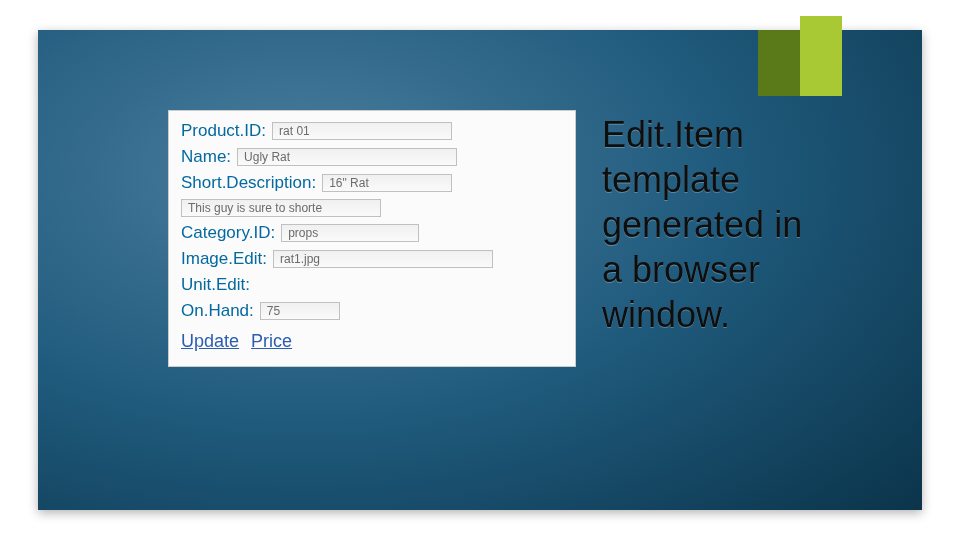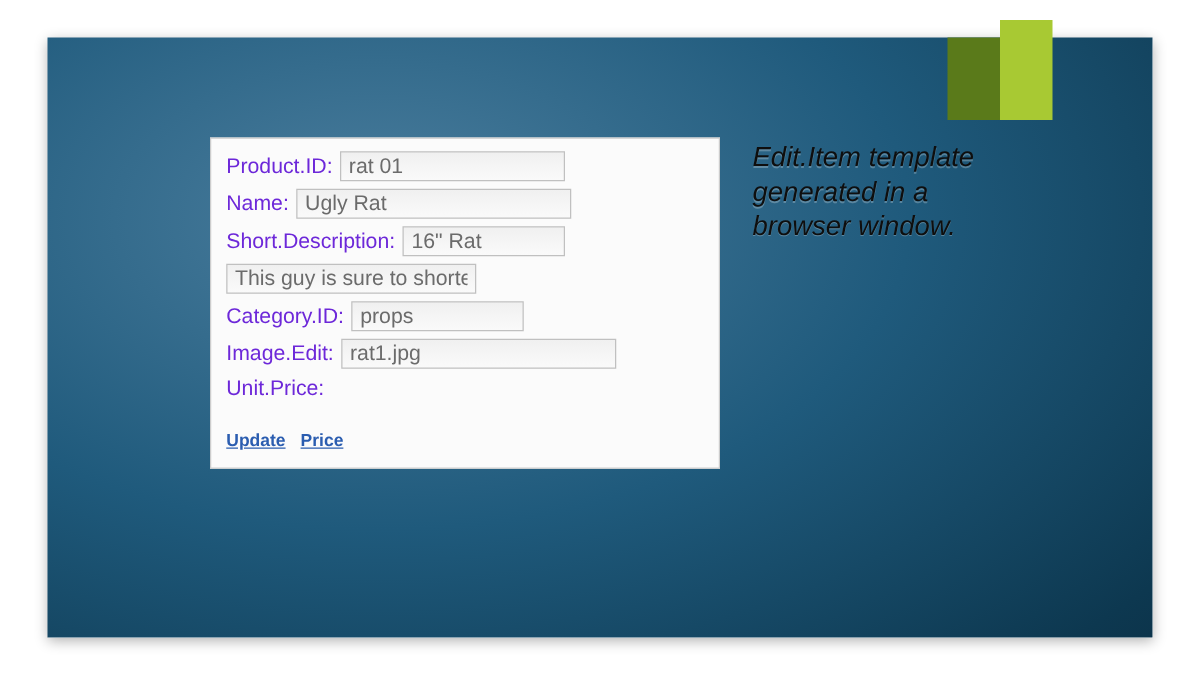--- a/index.html
+++ b/index.html
@@ -44,57 +44,55 @@
       border: 1px solid #ccc;
       padding: 10px 12px 14px 12px;
       font-size: 17px;
       color: #3a3a3a;
     }
     .form-row {
       display: flex; align-items: center;
       margin-bottom: 6px;
       gap: 6px;
     }
-    .form-label { white-space: nowrap; color: #6d28d9; }
+    .form-label { white-space: nowrap; color: #0369a1; }
     .form-input {
       flex: 0 0 auto;
       font-family: Arial, Helvetica, sans-serif;
-      font-size: 17px;
+      font-size: 12px;
       color: #6b6b6b;
       background: linear-gradient(#f0f0f0,#fafafa);
       border: 1px solid #c0c0c0;
       padding: 1px 6px;
       outline: none;
     }
     .w-a { width: 180px; }
     .w-b { width: 220px; }
     .w-c { width: 130px; }
     .w-d { width: 200px; }
     .w-e { width: 138px; }
     .w-f { width: 220px; }
     .w-g { width: 150px; }
     .w-h { width: 80px; }
 
     .actions {
-      margin-top: 23px;
+      margin-top: 10px;
       display: flex; gap: 12px;
-      font-size: 14px;
-      font-weight: bold;
+      font-size: 18px;
     }
     .link { color: #2b5db0; text-decoration: underline; cursor: pointer; }
 
     .caption {
       width: 210px;
-      font-size: 22px;
+      font-size: 36px;
       line-height: 1.25;
       color: #0e0e0e;
       background: transparent;
       text-shadow: 0 1px 0 rgba(255,255,255,0.25);
       padding-top: 2px;
-      font-style: italic;
     }
   </style>
 </head>
 <body>
 
 <div class="outer">
   <div class="slide">
 
     <div class="decor">
       <div class="bar-dark"></div>
@@ -128,23 +126,27 @@
           <span class="form-label">Category.ID:</span>
           <input class="form-input w-e" value="props" style="">
         </div>
 
         <div class="form-row">
           <span class="form-label">Image.Edit:</span>
           <input class="form-input w-f" value="rat1.jpg" style="">
         </div>
 
         <div class="form-row">
-          <span class="form-label">Unit.Price:</span>
+          <span class="form-label">Unit.Edit:</span>
         </div>
 
+        <div class="form-row">
+          <span class="form-label">On.Hand:</span>
+          <input class="form-input w-h" value="75" style="">
+        </div>
 
         <div class="actions">
           <a class="link">Update</a>
           <a class="link">Price</a>
         </div>
 
       </div>
 
       <div class="caption">Edit.Item template generated in a browser window.</div>
 

